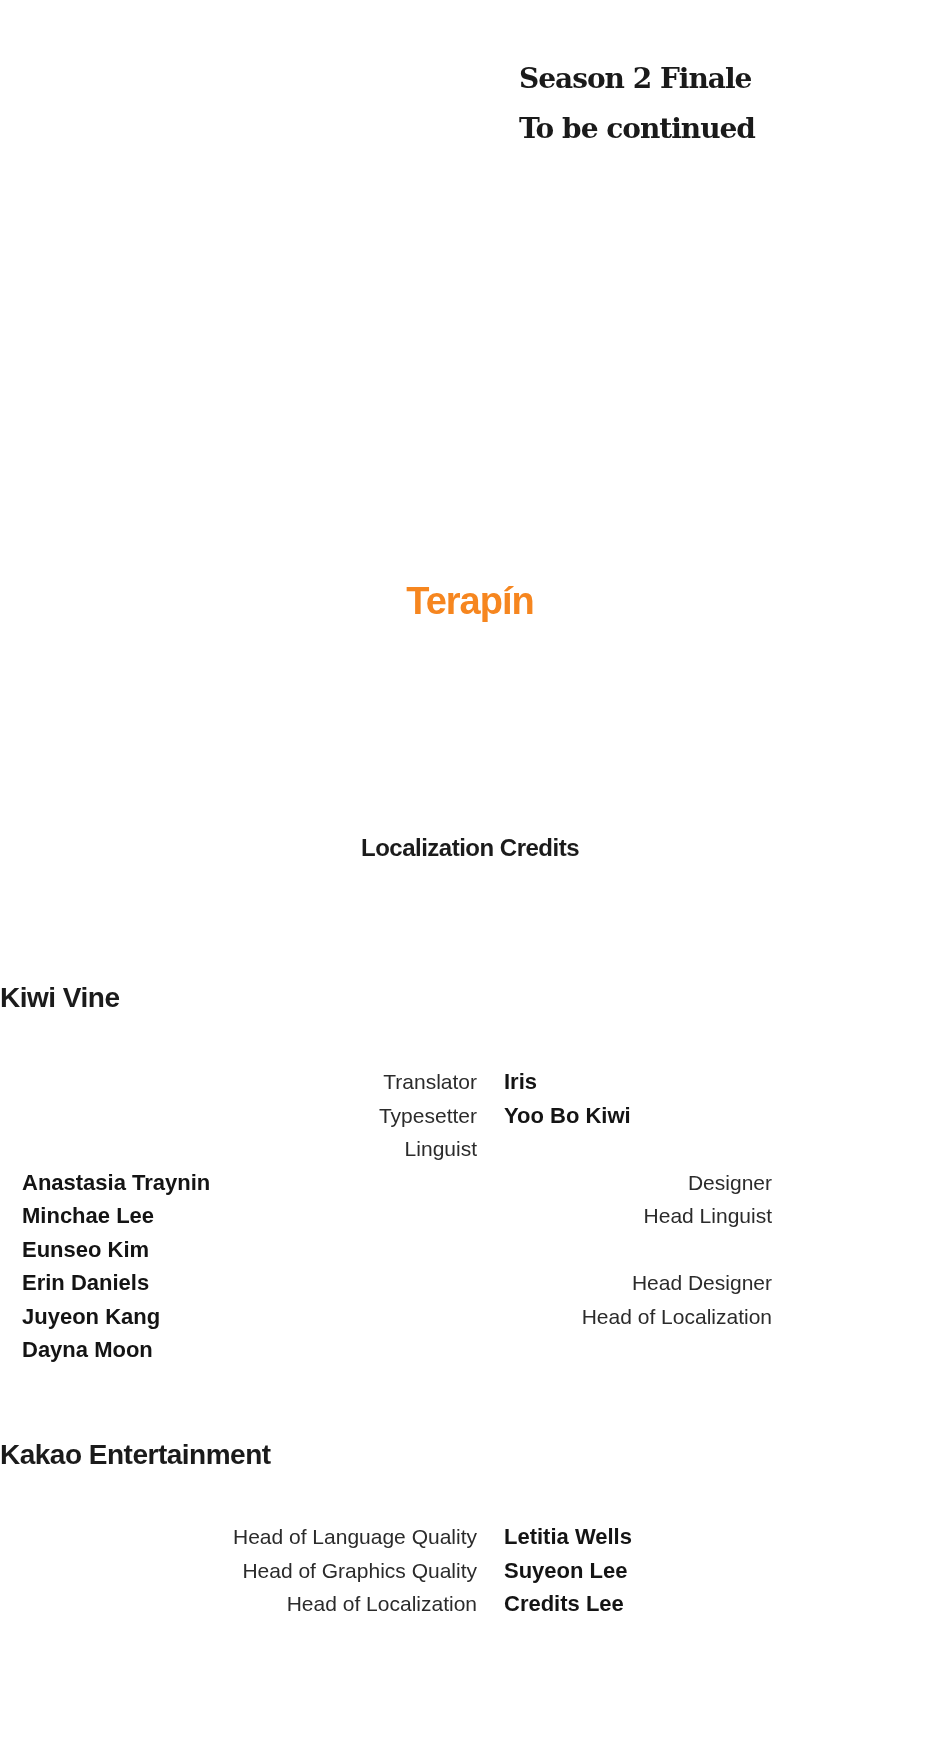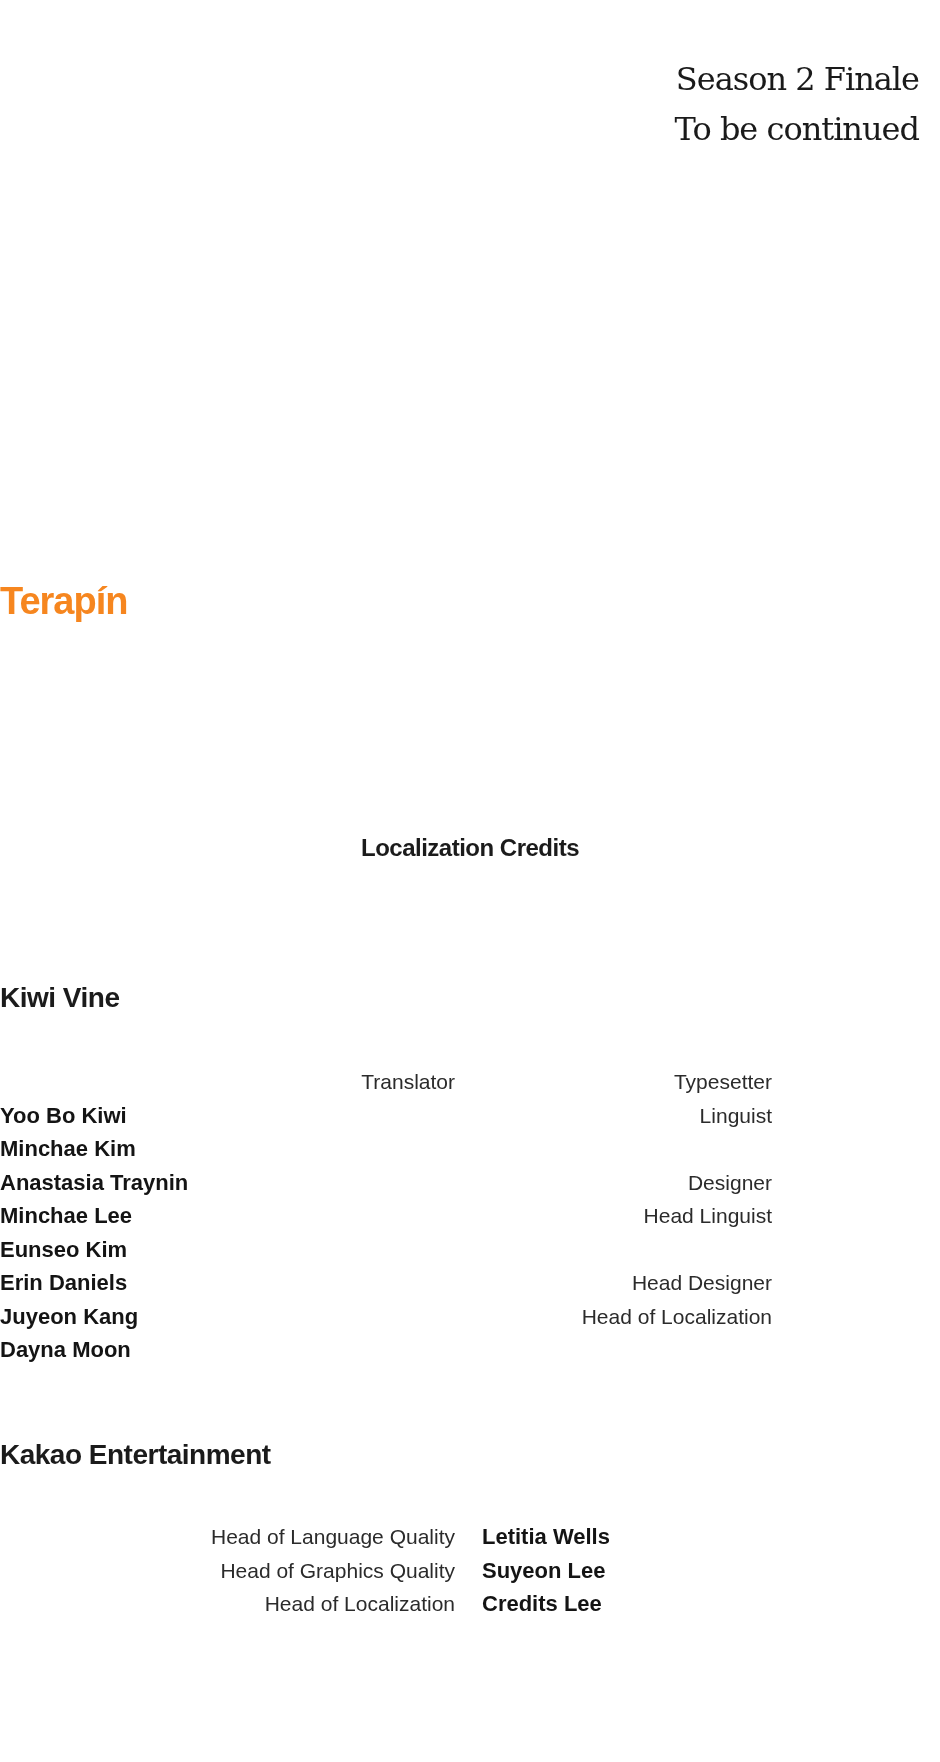--- a/index.html
+++ b/index.html
@@ -11,34 +11,35 @@
     font-family: "Liberation Sans", sans-serif;
     color: #1b1b1b;
     overflow: hidden;
   }
 
   .finale-header {
     position: absolute;
     top: 54px;
     left: 519px;
     width: 400px;
-    text-align: right;
+    text-align: left;
     font-family: "DejaVu Serif", serif;
-    font-weight: 400;
-    font-size: 32px;
+    font-weight: 700;
+    font-size: 28px;
     line-height: 50px;
     letter-spacing: -1px;
     color: #1a1a1a;
   }
 
   .terapin-logo {
     position: absolute;
     top: 580px;
     left: 0;
     width: 100%;
+    text-align: center;
     font-weight: 700;
     font-size: 38px;
     letter-spacing: -1px;
     color: #F6861F;
   }
 
   .credits-title {
     position: absolute;
     top: 834px;
     left: 0;
@@ -65,20 +66,21 @@
 
   .credits-table {
     position: absolute;
     left: 0;
     width: 772px;
     display: grid;
     grid-template-columns: 455px 1fr;
     column-gap: 27px;
     font-size: 21px;
     line-height: 33.5px;
+    padding-left: 22px;
   }
   .table-kiwi  { top: 1065px; }
   .table-kakao { top: 1520px; }
 
   .credit-role {
     text-align: right;
     color: #2b2b2b;
     font-weight: 400;
   }
   .credit-name {
@@ -97,26 +99,26 @@
 </div>
 
 <div class="terapin-logo" style="color: rgb(246, 134, 31);">Terapín</div>
 
 <div class="credits-title">Localization Credits</div>
 
 <div class="section-heading heading-kiwi">Kiwi Vine</div>
 
 <div class="credits-table table-kiwi">
   <div class="credit-role">Translator</div>
+  <div class="credit-name">Iris</div>
 
   <div class="credit-role">Typesetter</div>
   <div class="credit-name">Yoo Bo Kiwi</div>
 
   <div class="credit-role">Linguist</div>
-  <div class="credit-name">Minchae Kim</div>
 
   <div class="credit-role"></div>
   <div class="credit-name">Anastasia Traynin</div>
 
   <div class="credit-role">Designer</div>
   <div class="credit-name">Minchae Lee</div>
 
   <div class="credit-role">Head Linguist</div>
   <div class="credit-name">Eunseo Kim</div>
 

